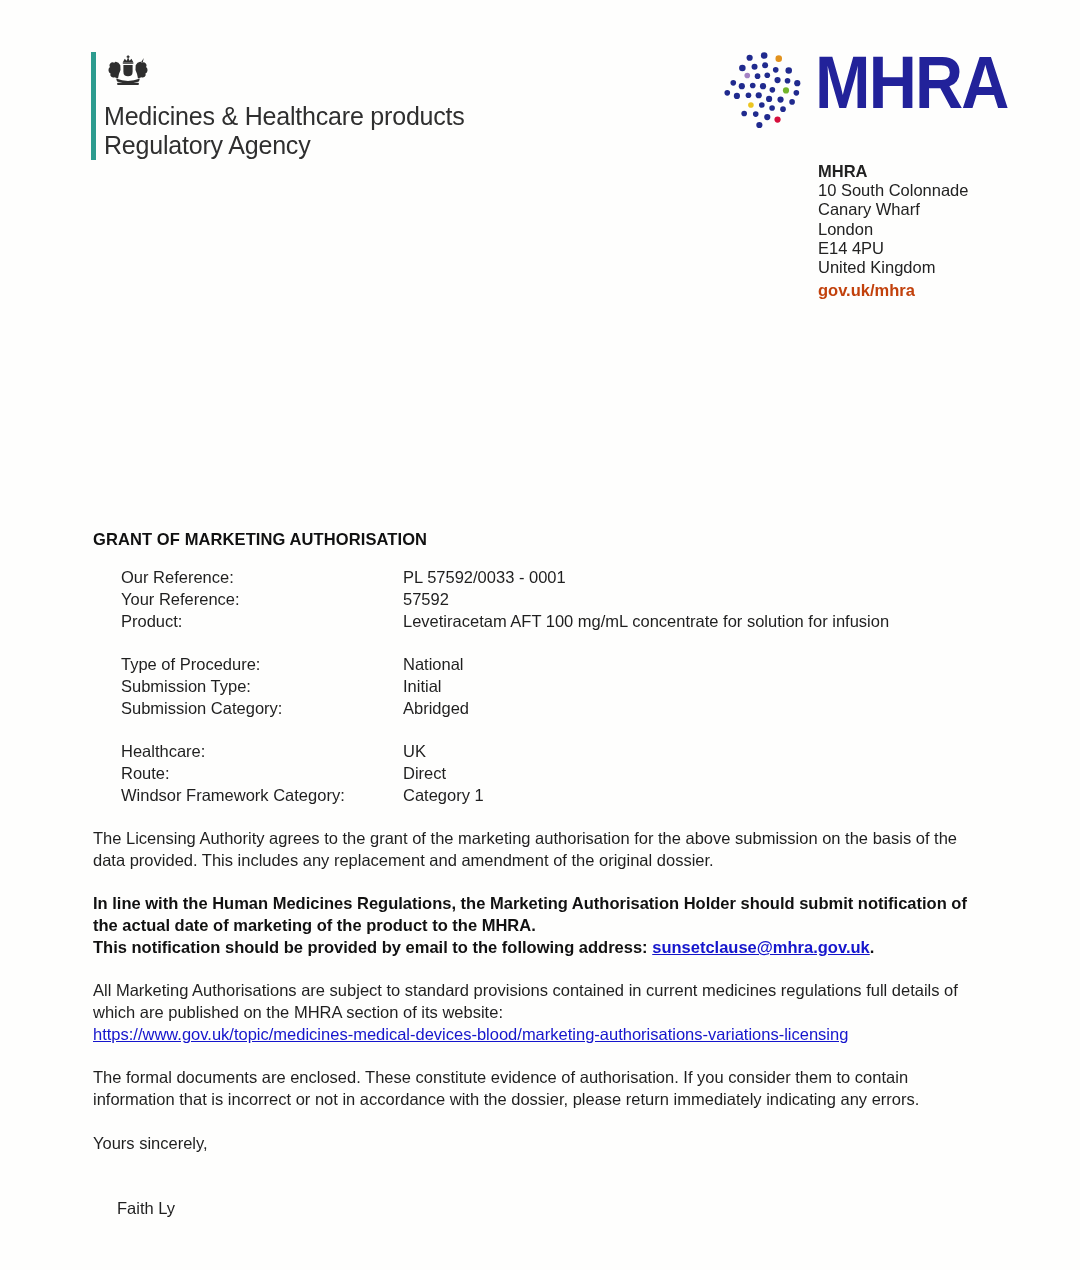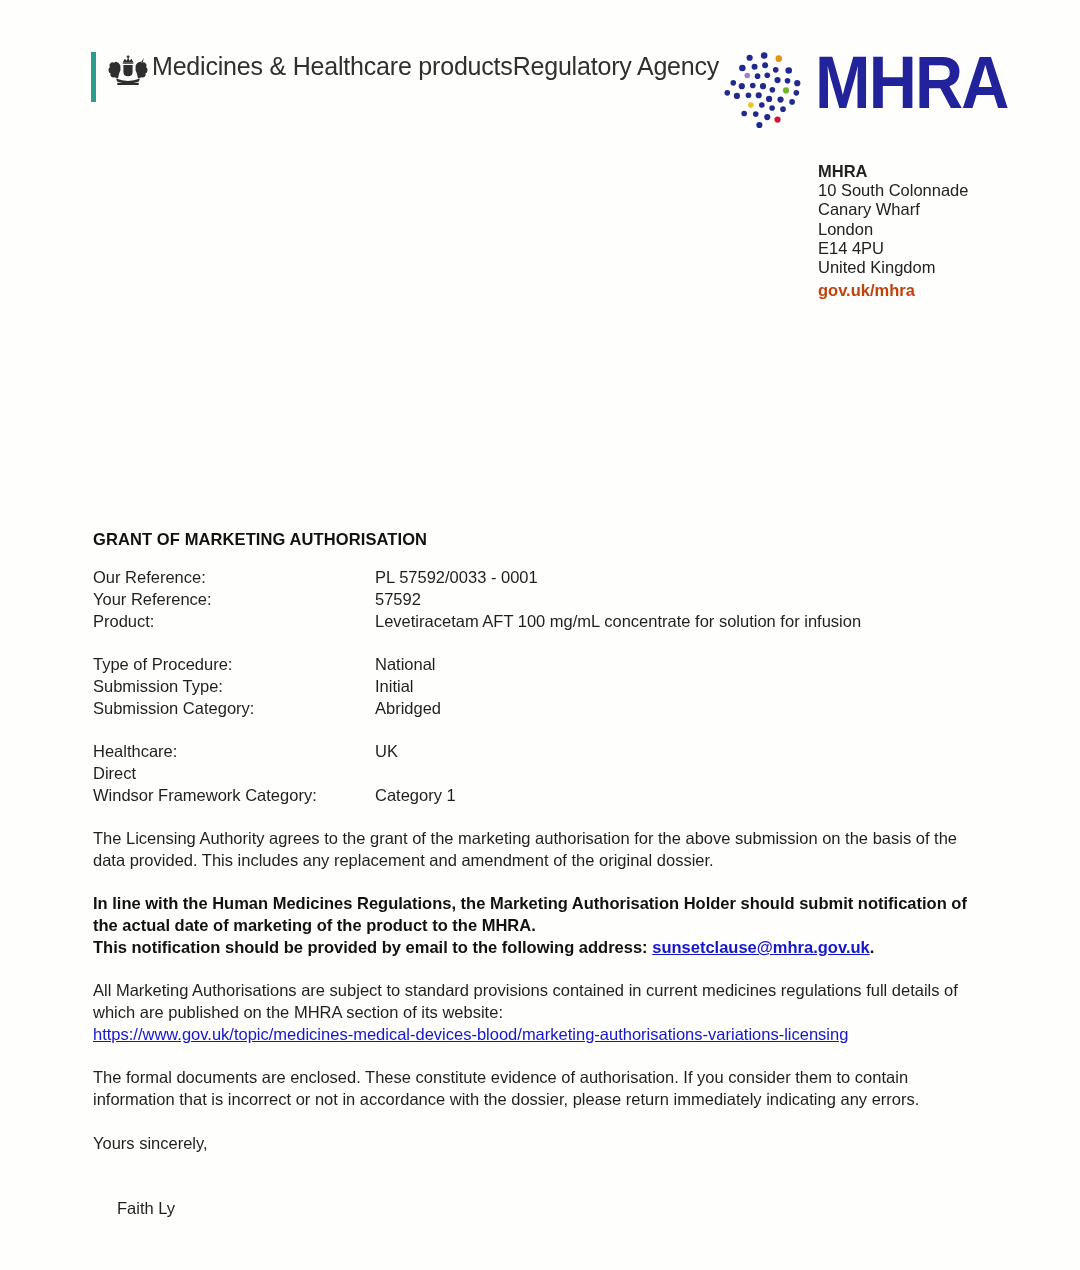--- a/index.html
+++ b/index.html
@@ -16,21 +16,21 @@
     color:var(--text);
     width:1080px;height:1270px;
     position:relative;
     overflow:hidden;
   }
   .page{position:absolute;inset:0;background:#fefefd;}
 
   
   .header-left{position:absolute;left:91px;top:52px;display:flex;}
   .teal-bar{width:5px;background:var(--teal);margin-right:8px;align-self:stretch;}
-  .dept{display:flex;flex-direction:row;}
+  .dept{display:flex;flex-direction:column;}
   .crest{margin:2px 0 3px 0;line-height:0;}
   .dept-line{
     font-size:25px;line-height:29px;color:#2f2f2f;
     letter-spacing:-0.2px;font-weight:400;
   }
 
   
   .mhra-logo{position:absolute;left:723px;top:44px;display:flex;align-items:flex-start;}
   .dots{line-height:0;}
   .wordmark{
@@ -43,21 +43,21 @@
   
   .address{position:absolute;left:818px;top:162px;font-size:16.5px;line-height:19.2px;color:#222;}
   .address .addr-name{font-weight:700;}
   .address .website{font-weight:700;color:#c2410c;margin-top:4px;}
 
   
   .main{position:absolute;left:93px;top:528px;width:897px;font-size:16.5px;line-height:22px;}
   .title{font-weight:700;font-size:16.5px;letter-spacing:0.1px;color:#111;}
   .ref-group{margin-top:21px;}
   .ref-group.first{margin-top:16px;}
-  .ref-row{display:flex;}
+  .ref-row{display:flex;margin-left:28px;}
   .ref-label{width:282px;flex:none;}
   .ref-value{flex:1;}
   .para{margin-top:21px;}
   .para.bold{font-weight:700;color:#111;}
   a.link{color:var(--link);text-decoration:underline;cursor:pointer;word-break:break-all;}
   a.link.bold{font-weight:700;}
   .closing{margin-top:22px;}
   .signature{margin-top:43px;margin-left:24px;}
 </style>
 </head>
@@ -178,20 +178,21 @@
         <div class="ref-value">Abridged</div>
       </div>
     </div>
 
     <div class="ref-group">
       <div class="ref-row">
         <div class="ref-label">Healthcare:</div>
         <div class="ref-value">UK</div>
       </div>
       <div class="ref-row">
+        <div class="ref-label">Route:</div>
         <div class="ref-value">Direct</div>
       </div>
       <div class="ref-row">
         <div class="ref-label">Windsor Framework Category:</div>
         <div class="ref-value">Category 1</div>
       </div>
     </div>
 
     <div class="para">The Licensing Authority agrees to the grant of the marketing authorisation for the above submission on the basis of the data provided. This includes any replacement and amendment of the original dossier.</div>
 

